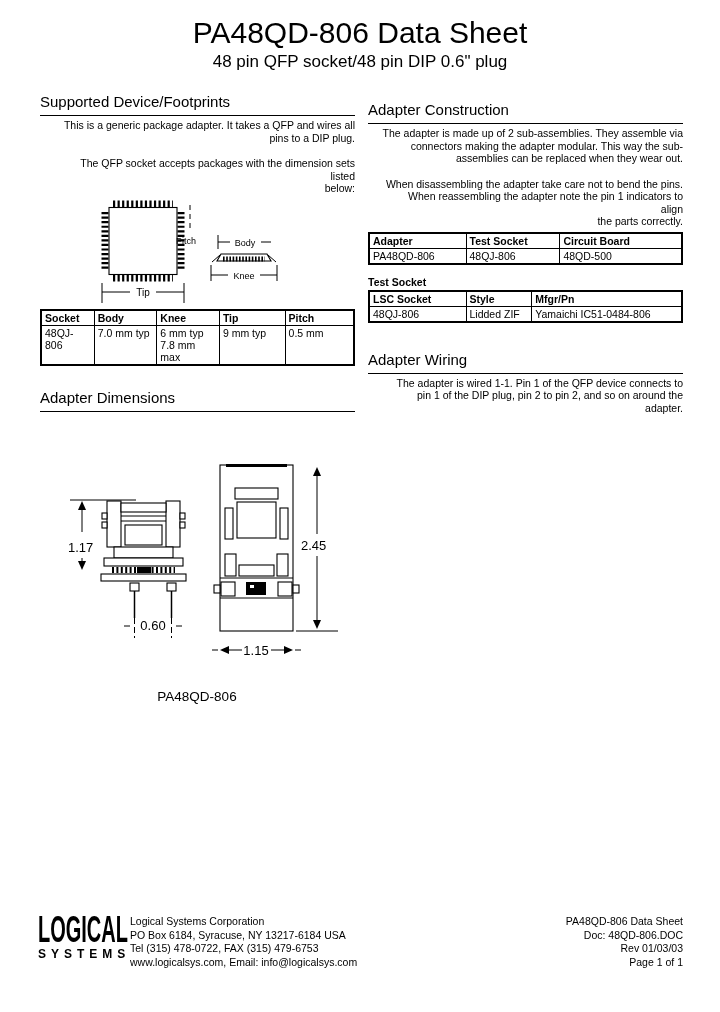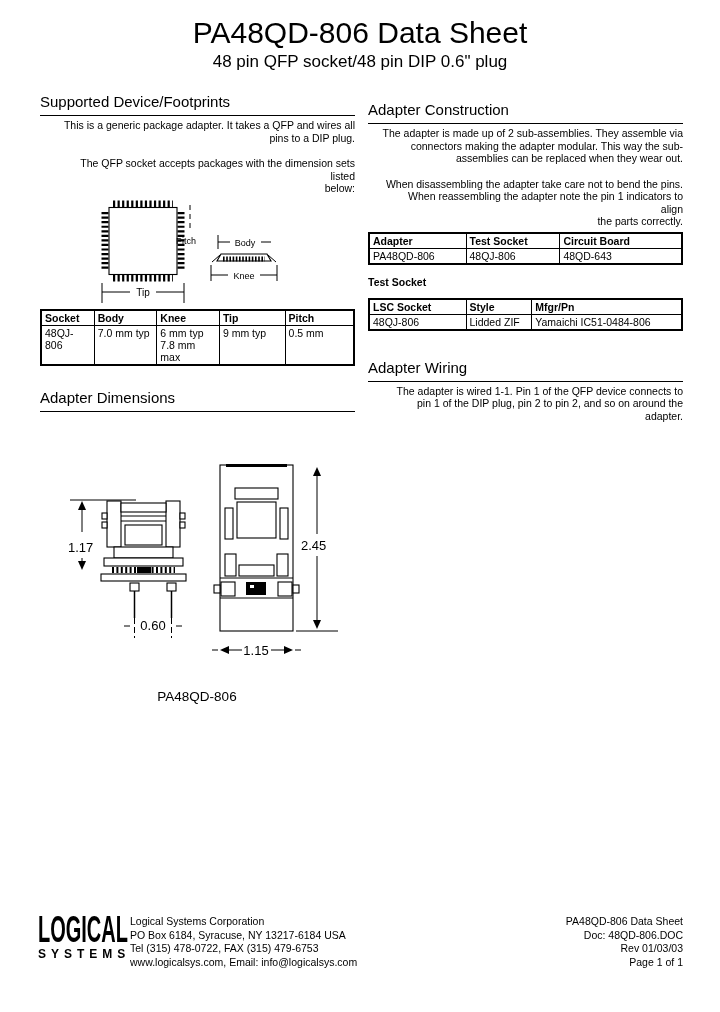--- a/index.html
+++ b/index.html
@@ -25,21 +25,21 @@
               font-size:10.5px; table-layout:fixed; }
   table.tbl th, table.tbl td { border:1px solid #000; padding:1px 3px; text-align:left;
               vertical-align:top; font-size:10.5px; }
   table.tbl th { font-weight:bold; }
   td.center { text-align:center; }
   td.multiline { white-space:pre-line; }
 
   .socket-table { margin-top:2px; }
   .adapter-table { margin-top:4px;padding-left:16px; }
   .mini-heading { font-size:10.5px; font-weight:bold; margin-top:11px; }
-  .test-socket-table { margin-top:10px; }
+  .test-socket-table { margin-top:2px; }
   .sec-construction { margin-top:8px; }
   .sec-wiring { margin-top:28px; }
   .sec-dimensions { margin-top:23px; }
 
   
   svg { display:block; }
   svg line, svg polyline { stroke:#000; }
   svg text { font-family:"Liberation Sans", sans-serif; fill:#000; }
   .qfp-svg { margin-top:4px; }
   .dims-svg { margin-top:46px; }
@@ -229,21 +229,21 @@
         </colgroup>
       <tbody>
           <tr>
         <th>Adapter</th>
         <th>Test Socket</th>
         <th>Circuit Board</th>
       </tr>
       <tr>
         <td>PA48QD-806</td>
         <td>48QJ-806</td>
-        <td>48QD-643</td>
+        <td>48QD-500</td>
       </tr>
     </tbody>
       </table>
 
     <div class="mini-heading">Test Socket</div>
 
     <table class="tbl test-socket-table">
       <colgroup>
           <col style="width:31%">
           <col style="width:21%">

